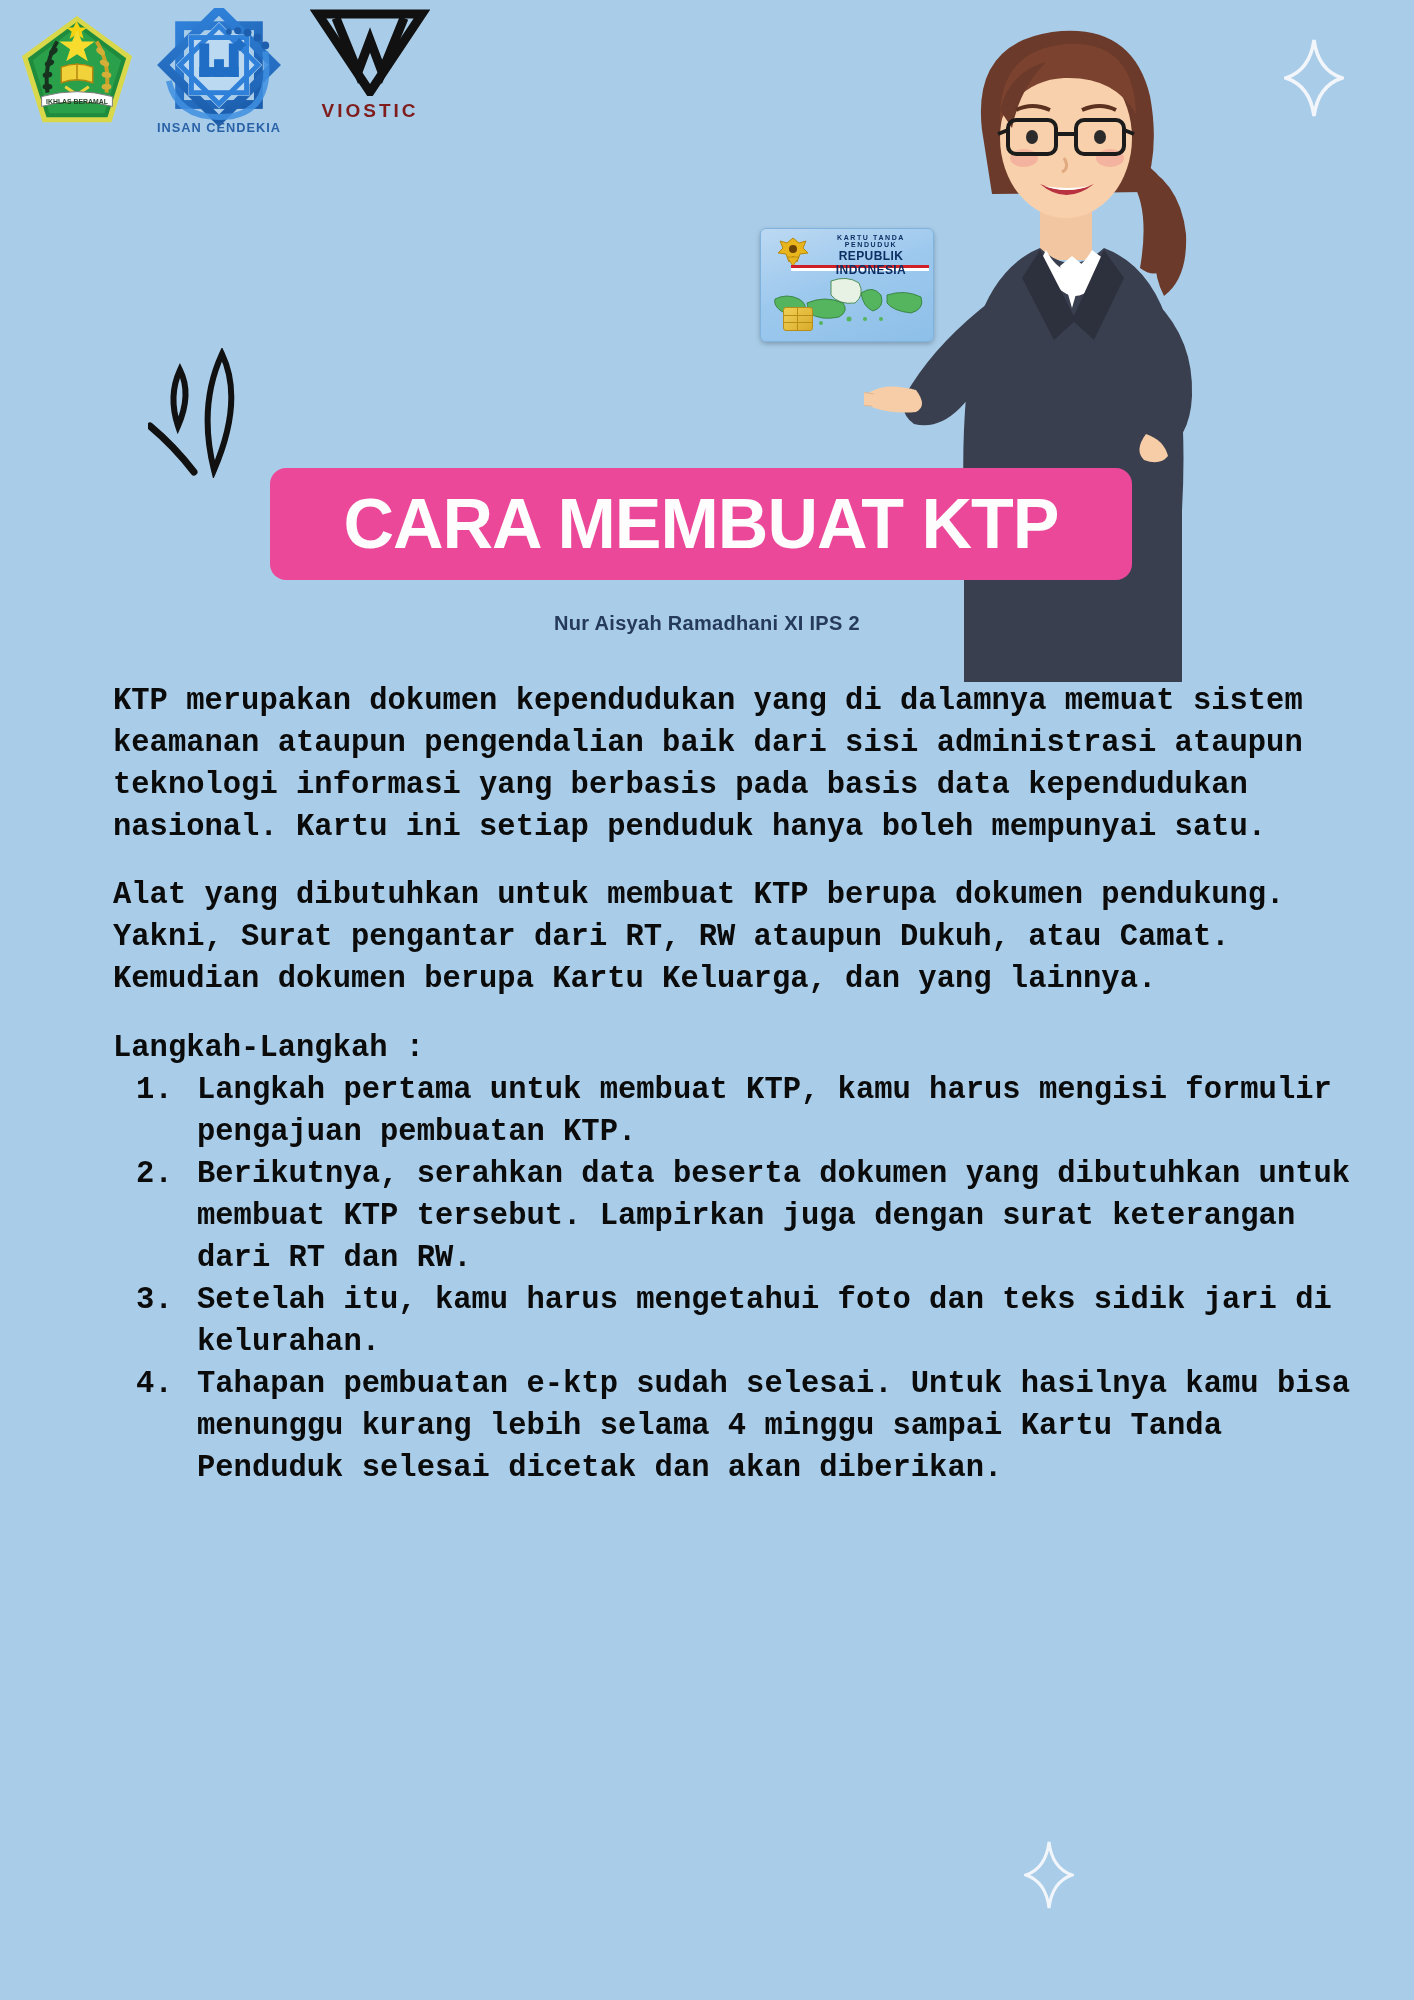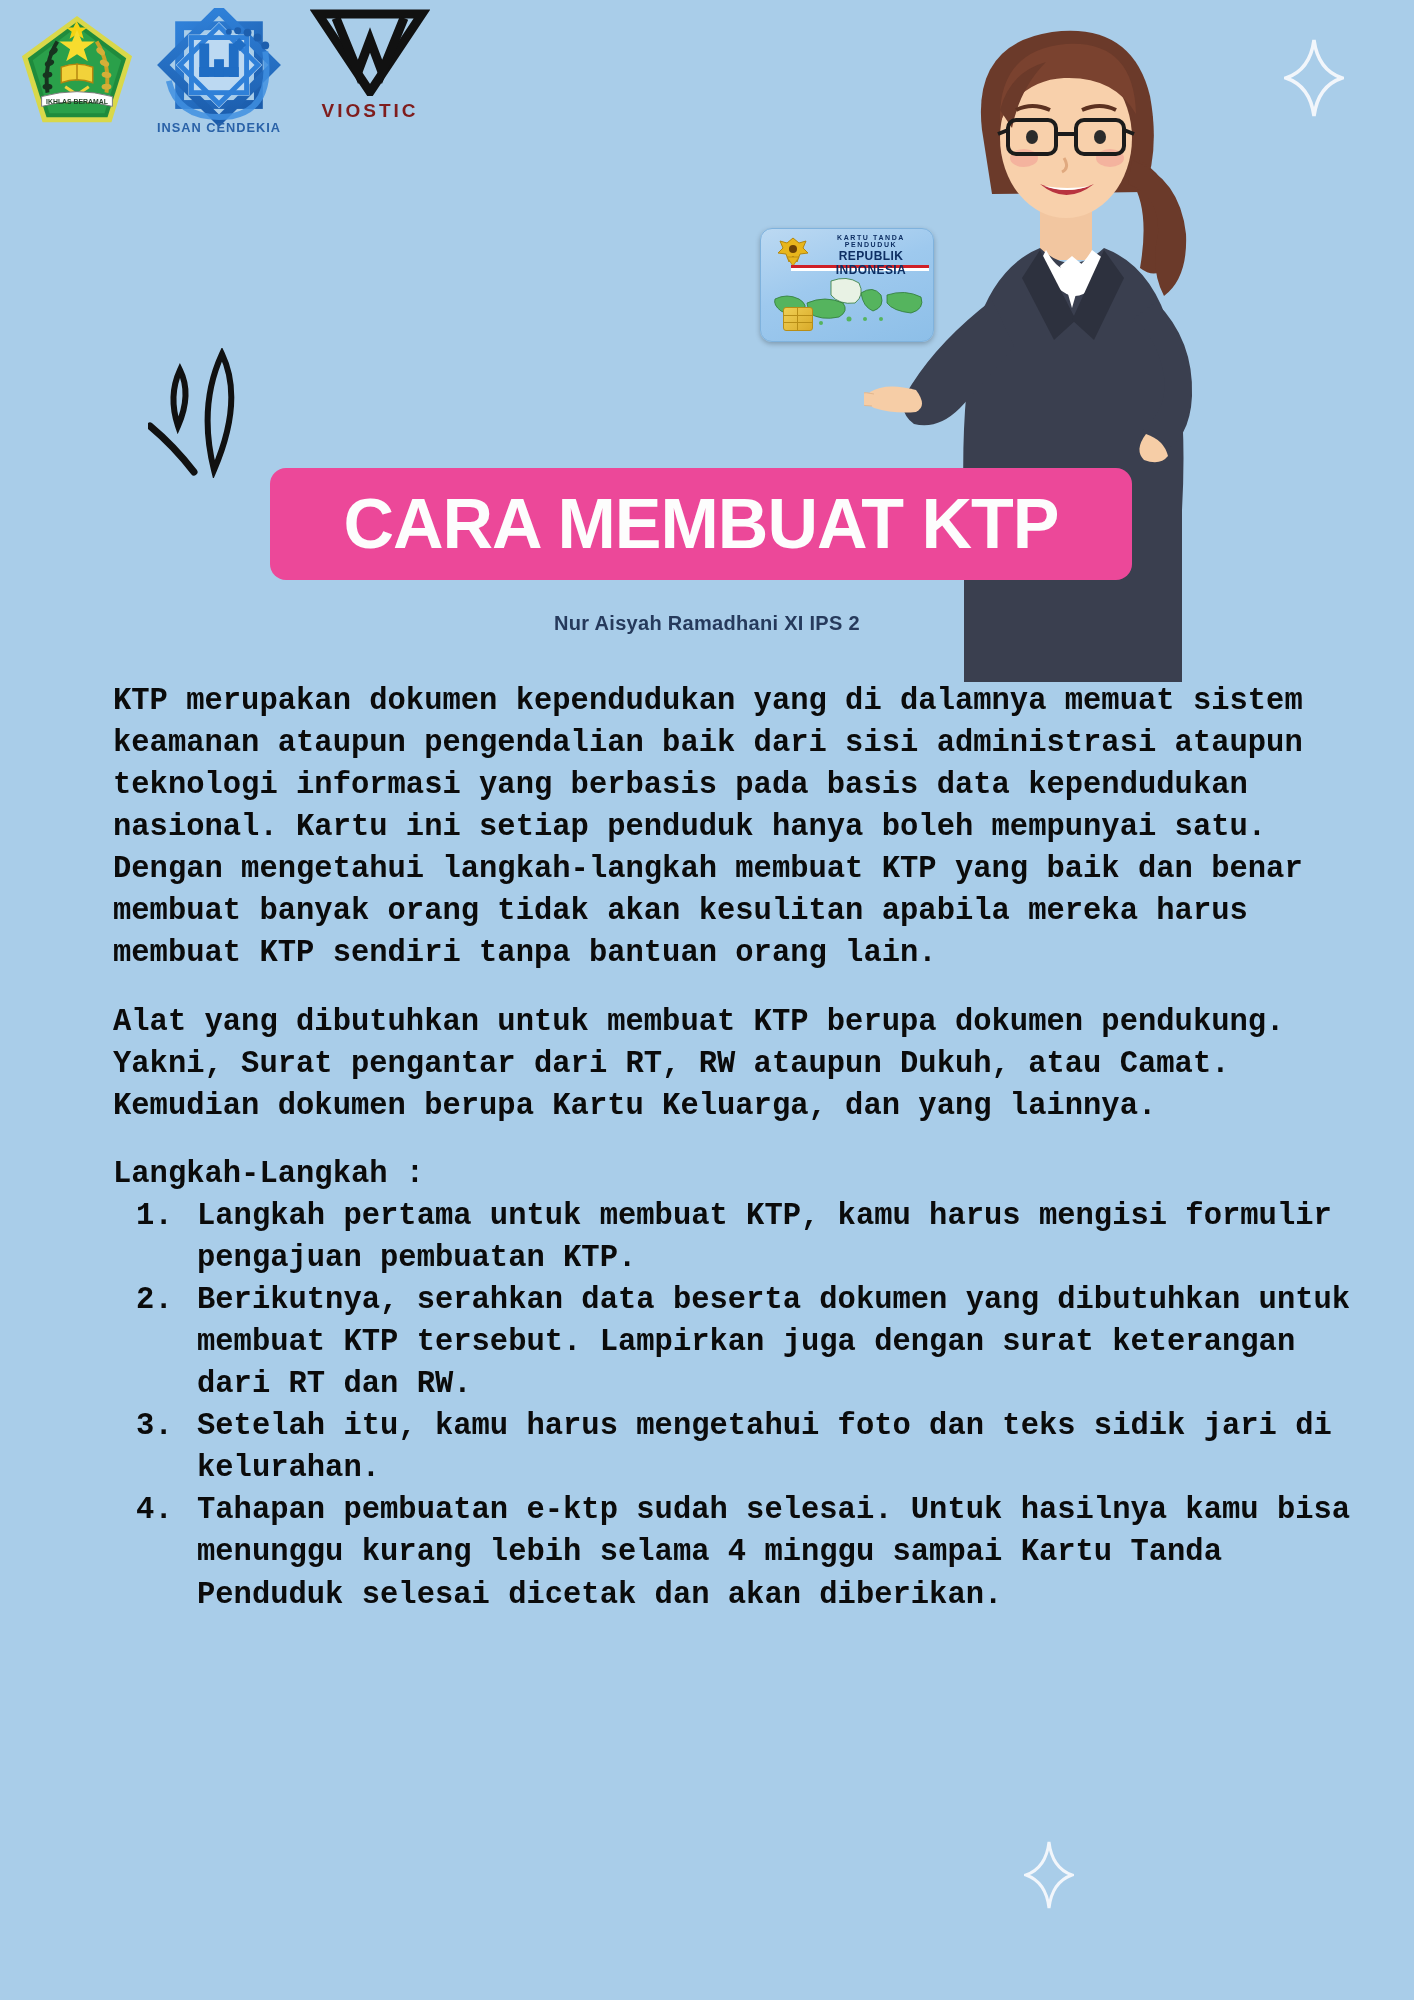--- a/index.html
+++ b/index.html
@@ -23,21 +23,21 @@
   .logo-caption{
     position:absolute;left:0;width:100%;text-align:center;
     font-family:"Liberation Sans", sans-serif;font-weight:bold;
     letter-spacing:1px;color:#1c4f8f;
   }
   #viostic-caption{bottom:-4px;font-size:19px;color:#7f1d1d;letter-spacing:3px;}
 
   
   #ktp-card{
     position:absolute;left:760px;top:228px;width:172px;height:112px;
-    border-radius:12px;overflow:hidden;
+    border-radius:6px;overflow:hidden;
     box-shadow:0 2px 5px rgba(0,0,0,.25);
     background:linear-gradient(160deg,#bcd9f2 0%,#9ec9ee 45%,#8dbfe8 100%);
     border:1px solid #7fb2dd;
   }
   #ktp-title-block{position:absolute;left:52px;top:5px;right:4px;text-align:center;
     font-family:"Liberation Sans", sans-serif;color:#0e2f63;}
   #ktp-line1{font-size:7px;font-weight:bold;letter-spacing:1.6px;}
   #ktp-line2{font-size:12px;font-weight:bold;letter-spacing:.4px;margin-top:1px;}
   #ktp-redline{position:absolute;left:30px;right:4px;top:36px;height:3px;background:#cf2027;}
   #ktp-whiteline{position:absolute;left:30px;right:4px;top:39px;height:3px;background:#fff;}
@@ -266,21 +266,20 @@
     <path d="M268,150 Q316,168 322,224 Q324,268 300,286 Q286,260 294,224 Q296,186 264,174 Z" fill="#6b3a2a"></path>
   </svg>
 
   <div id="title-banner">
     <div id="title-text">CARA MEMBUAT KTP</div>
   </div>
   <div id="subtitle">Nur Aisyah Ramadhani XI IPS 2</div>
 
   <div id="body-copy">
     <p>KTP merupakan dokumen kependudukan yang di dalamnya memuat sistem keamanan ataupun pengendalian baik dari sisi administrasi ataupun teknologi informasi yang berbasis pada basis data kependudukan nasional. Kartu ini setiap penduduk hanya boleh mempunyai satu.</p>
-    <p>Dengan mengetahui langkah-langkah membuat KTP yang baik dan benar membuat banyak orang tidak akan kesulitan apabila mereka harus membuat KTP sendiri tanpa bantuan orang lain.</p>
     <div class="para-gap"></div>
     <p>Alat yang dibutuhkan untuk membuat KTP berupa dokumen pendukung. Yakni, Surat pengantar dari RT, RW ataupun Dukuh, atau Camat. Kemudian dokumen berupa Kartu Keluarga, dan yang lainnya.</p>
     <div class="para-gap"></div>
     <p class="steps-heading">Langkah-Langkah :</p>
     <ol>
       <li>Langkah pertama untuk membuat KTP, kamu harus mengisi formulir pengajuan pembuatan KTP.</li>
       <li>Berikutnya, serahkan data beserta dokumen yang dibutuhkan untuk membuat KTP tersebut. Lampirkan juga dengan surat keterangan dari RT dan RW.</li>
       <li>Setelah itu, kamu harus mengetahui foto dan teks sidik jari di kelurahan.</li>
       <li>Tahapan pembuatan e-ktp sudah selesai. Untuk hasilnya kamu bisa menunggu kurang lebih selama 4 minggu sampai Kartu Tanda Penduduk selesai dicetak dan akan diberikan.</li>
     </ol>

